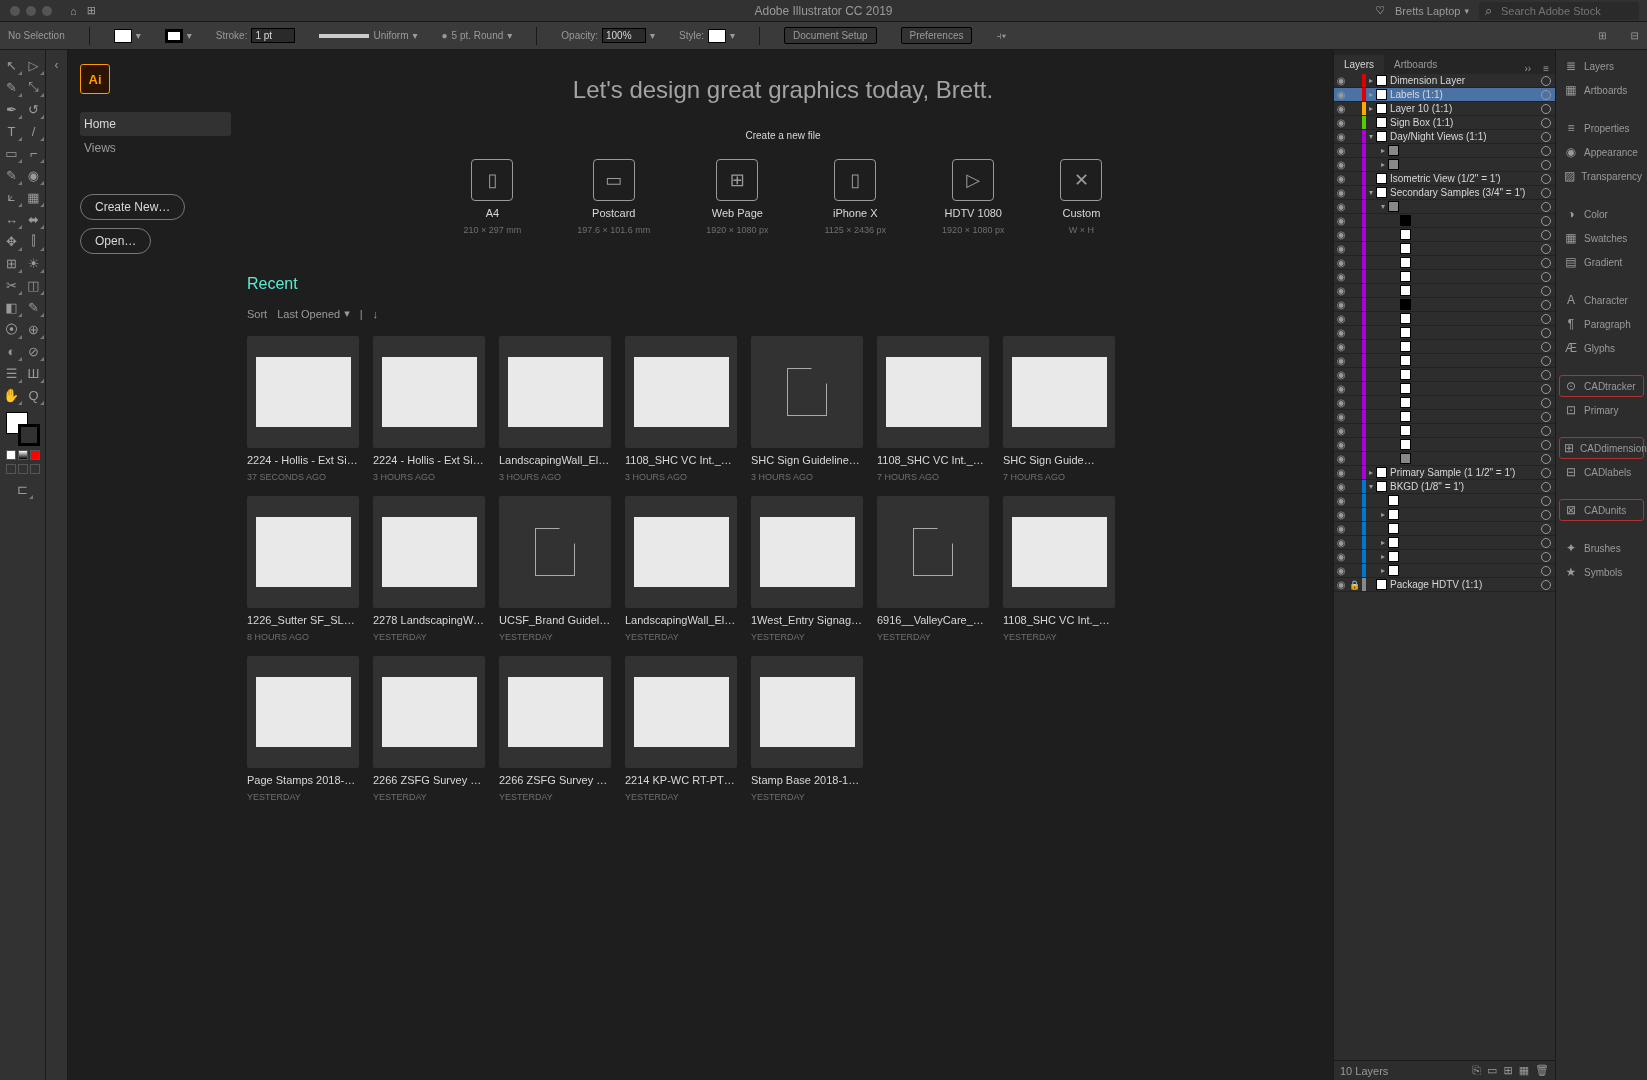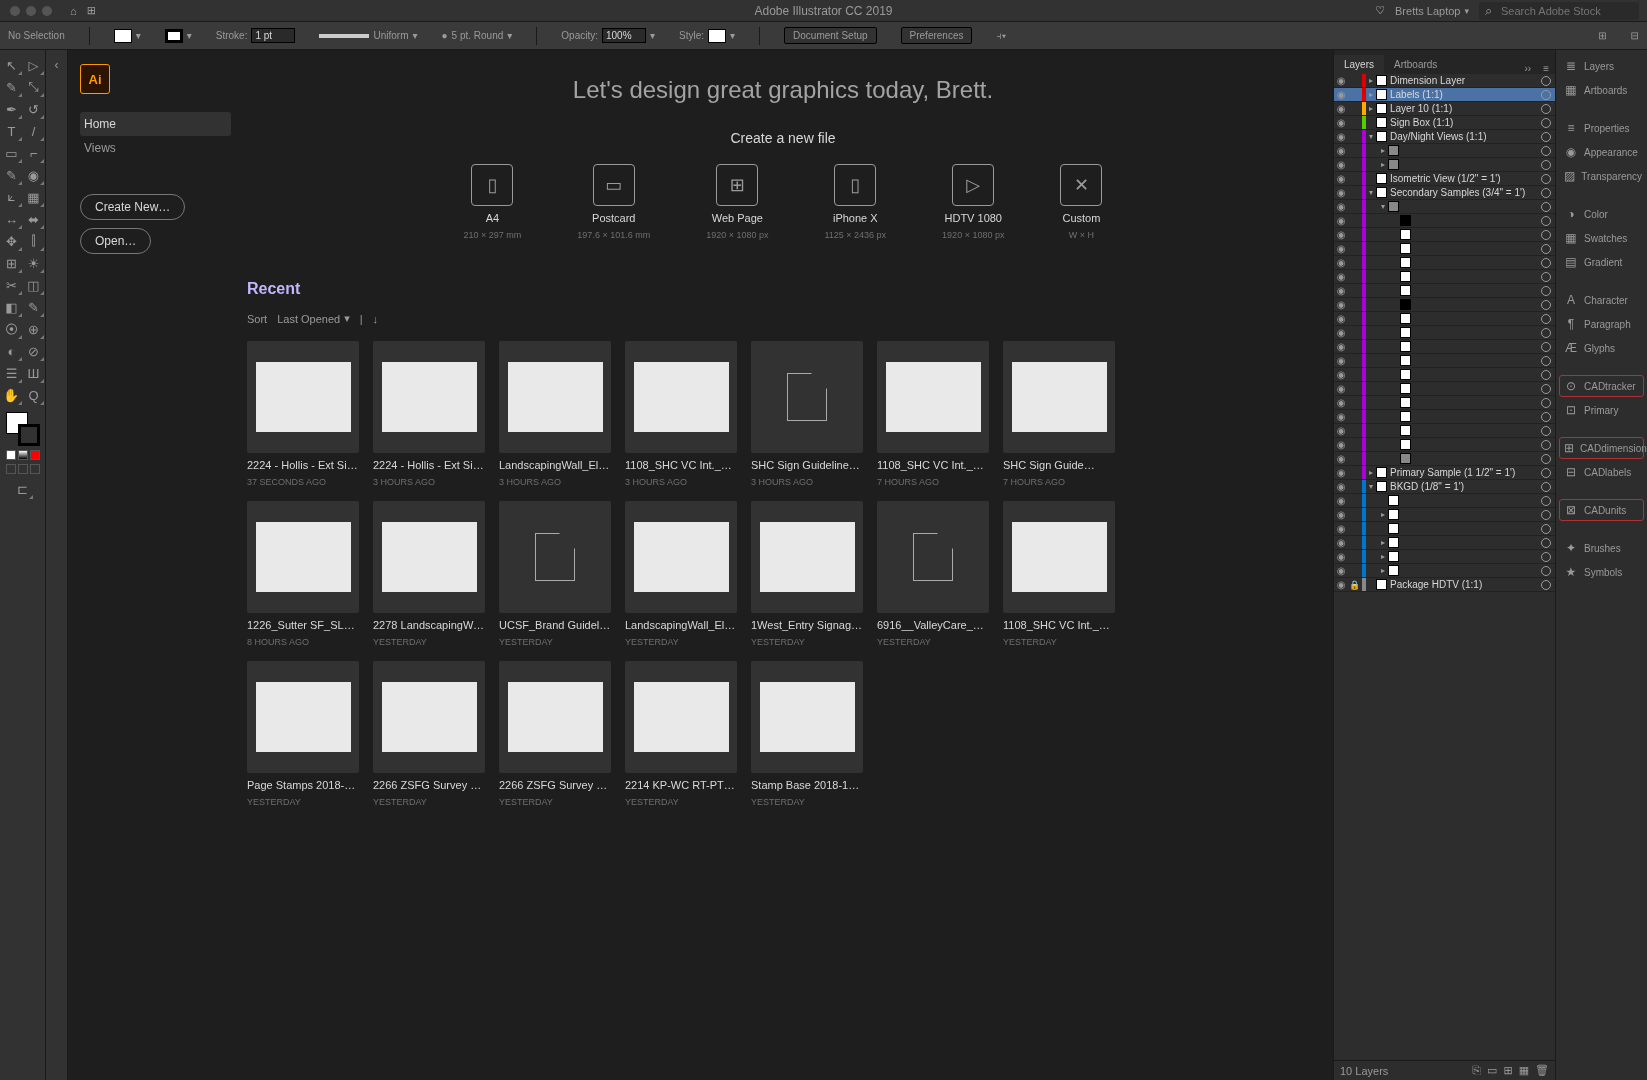--- a/index.html
+++ b/index.html
@@ -49,28 +49,28 @@
 #homegutter{width:22px;background:var(--bg2);border-right:1px solid var(--border);display:flex;flex-direction:column;align-items:center;padding-top:8px;color:var(--txt-dim);}
 #homegutter span{cursor:pointer;font-size:12px;}
 #homeside{width:175px;padding:14px 12px;display:flex;flex-direction:column;gap:10px;background:var(--bg0);}
 .ai-badge{width:30px;height:30px;background:#2c1400;border:1px solid var(--orange);color:var(--orange);font-weight:bold;display:flex;align-items:center;justify-content:center;font-size:13px;border-radius:3px;margin-bottom:8px;}
 .navlink{color:var(--txt-dim);padding:5px 4px;cursor:pointer;font-size:12px;}
 .navlink.active{background:var(--bg2);color:var(--txt);border-radius:3px;}
 .pillbtn{border:1px solid #777;border-radius:14px;padding:5px 14px;color:var(--txt);font-size:12px;cursor:pointer;width:fit-content;}
 #homebody{flex:1;overflow-y:auto;padding:26px 10px 40px 0;}
 #greet{color:#a3a3a3;font-size:24px;text-align:center;font-weight:300;margin-bottom:26px;}
 #create-row{text-align:center;margin-bottom:10px;}
-#create-row h3{font-weight:400;font-size:14px;color:var(--txt);margin-bottom:18px;}
+#create-row h3{font-weight:400;font-size:10px;color:var(--txt);margin-bottom:18px;}
 .presets{display:flex;justify-content:center;gap:56px;}
 .preset{display:flex;flex-direction:column;align-items:center;gap:6px;cursor:pointer;}
 .preset .ico{width:42px;height:42px;border:1px solid var(--txt-dim);border-radius:4px;display:flex;align-items:center;justify-content:center;color:var(--txt-dim);font-size:18px;}
 .preset .nm{font-size:11px;color:var(--txt);}
 .preset .sub{font-size:9px;color:var(--txt-dimmer);}
 
-#recent-h{font-size:16px;color:#c4b5fd;margin:40px 0 14px 4px;font-weight:700;}
+#recent-h{font-size:16px;color:#5eead4;margin:40px 0 14px 4px;font-weight:400;}
 #sortrow{display:flex;align-items:center;gap:10px;padding-left:4px;font-size:11px;color:var(--txt-dim);margin-bottom:16px;}
 #sortrow .dd2{display:flex;align-items:center;gap:4px;cursor:pointer;}
 #sortrow .dd2::after{content:"▾";}
 
 .grid{display:grid;grid-template-columns:repeat(7,112px);gap:14px;padding-left:4px;}
 .card{display:flex;flex-direction:column;gap:6px;cursor:pointer;}
 .thumb{width:112px;height:112px;background:var(--bg2);border-radius:2px;display:flex;align-items:center;justify-content:center;}
 .thumb .inner{width:95px;height:70px;background:#e9e9e9;}
 .thumb .doc{width:40px;height:48px;border:1px solid #aaa;background:none;position:relative;}
 .thumb .doc::before{content:"";position:absolute;top:-1px;right:-1px;border:8px solid transparent;border-top-color:var(--bg2);border-right-color:var(--bg2);}

